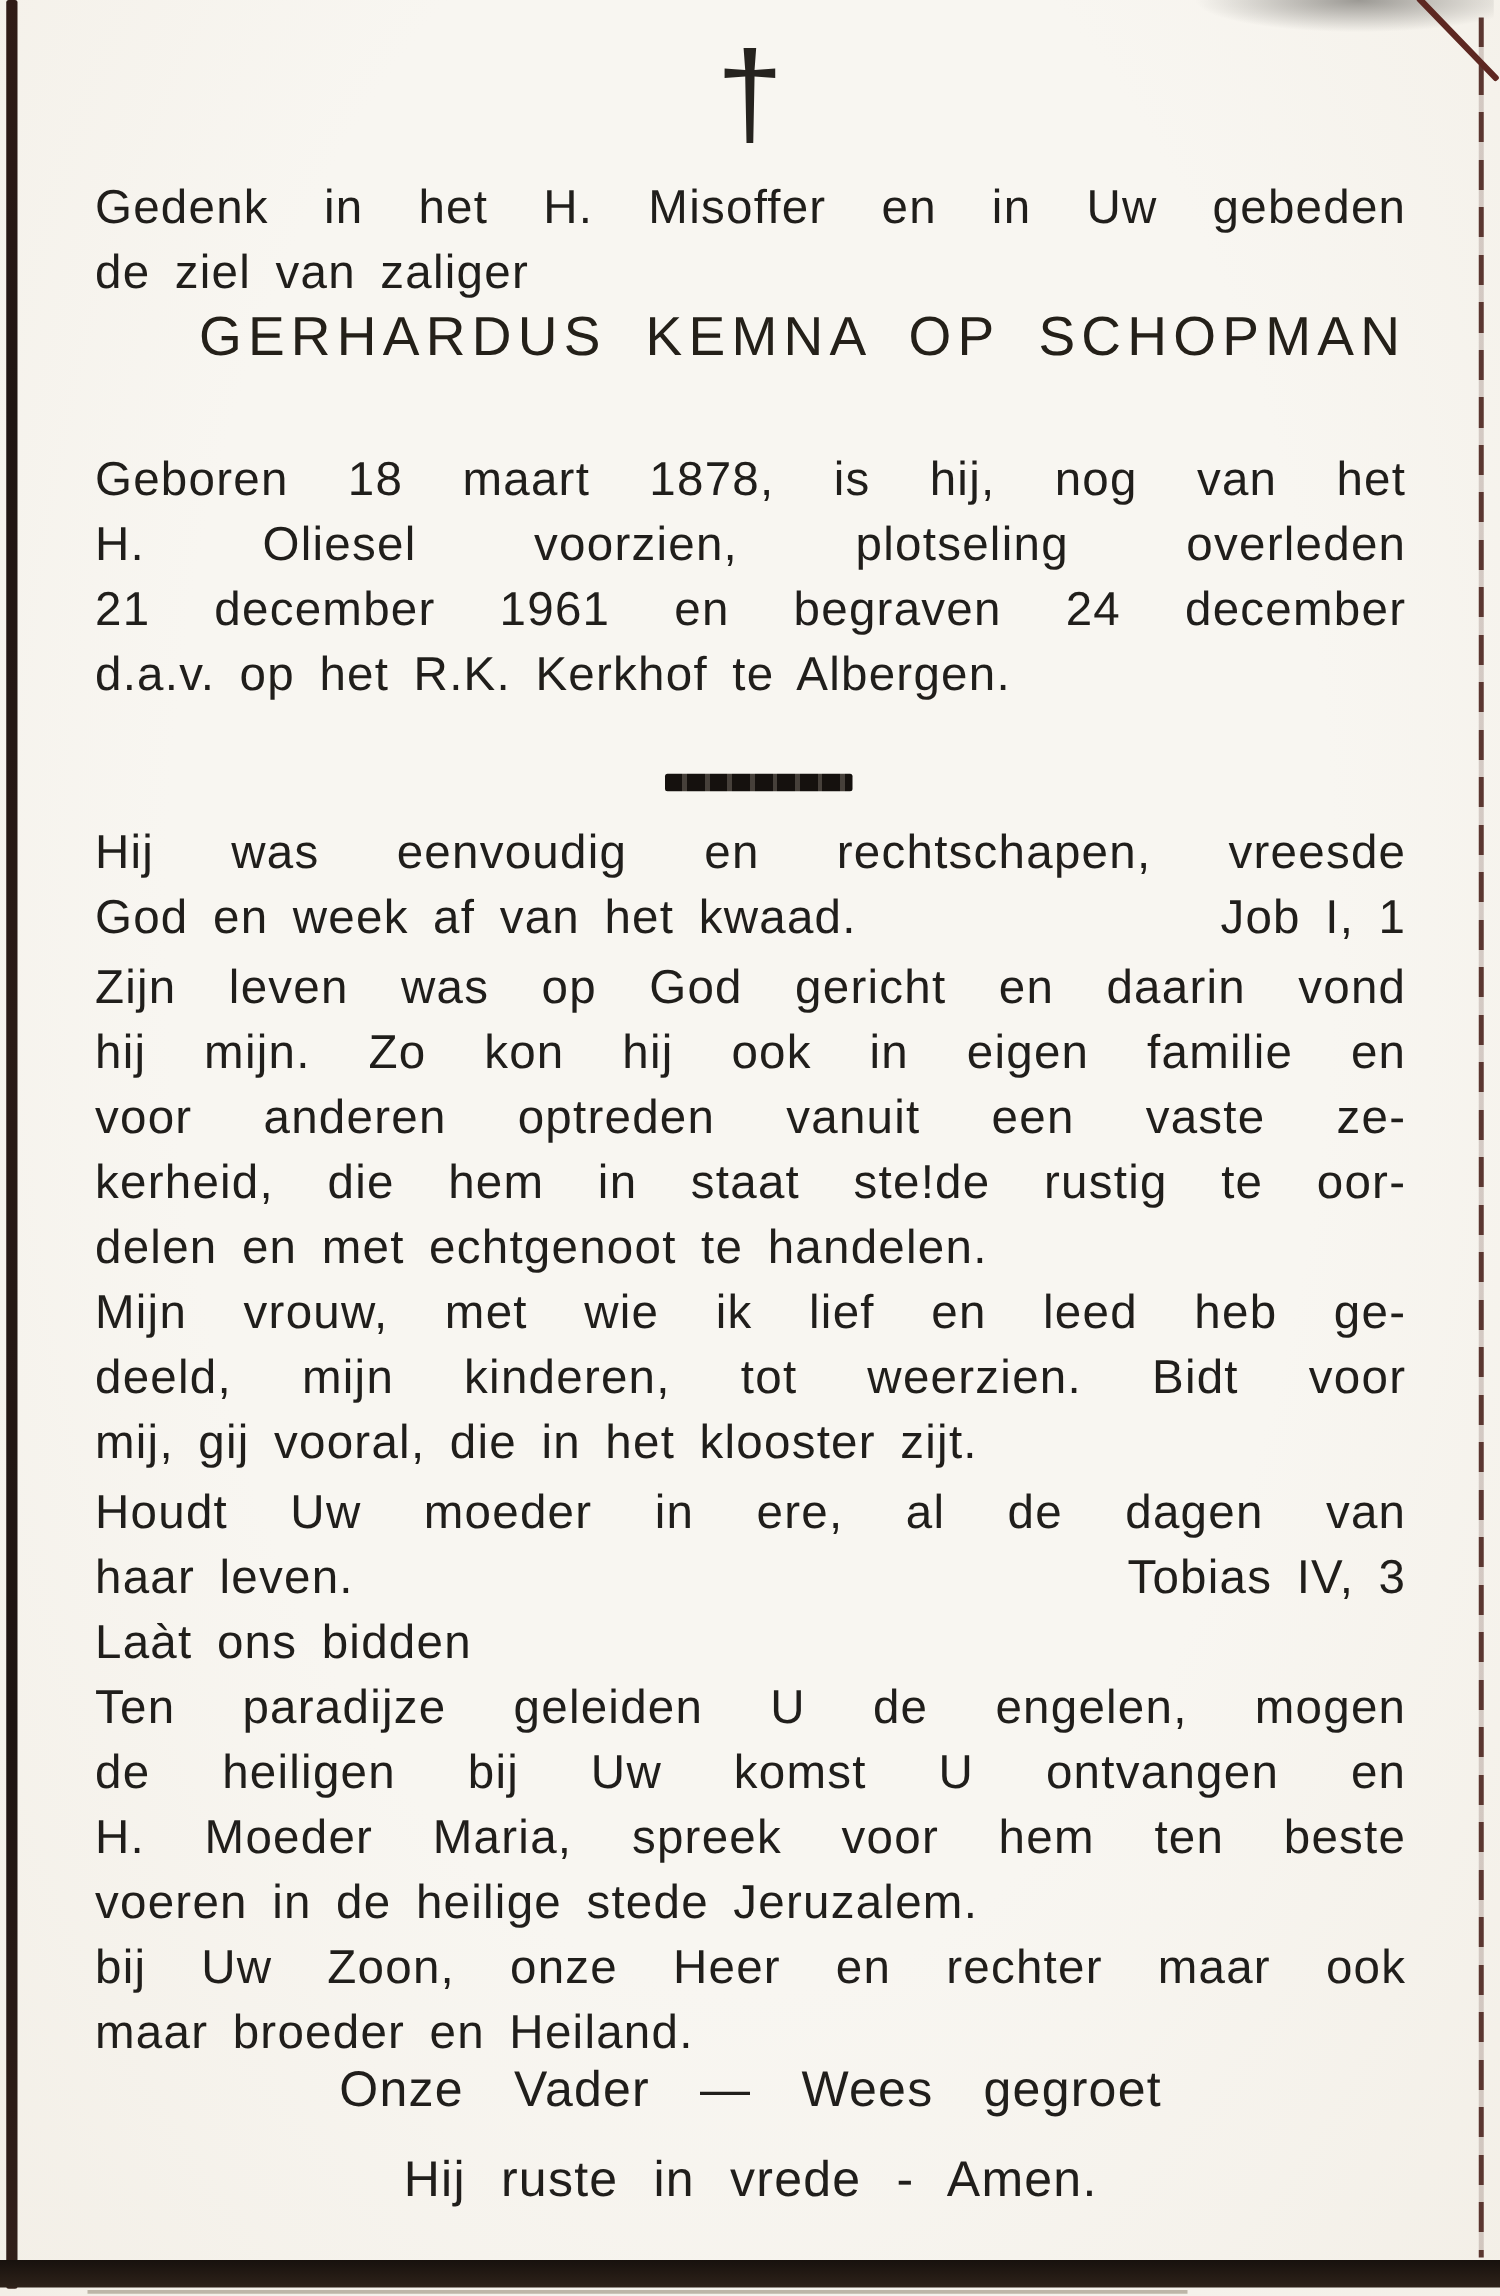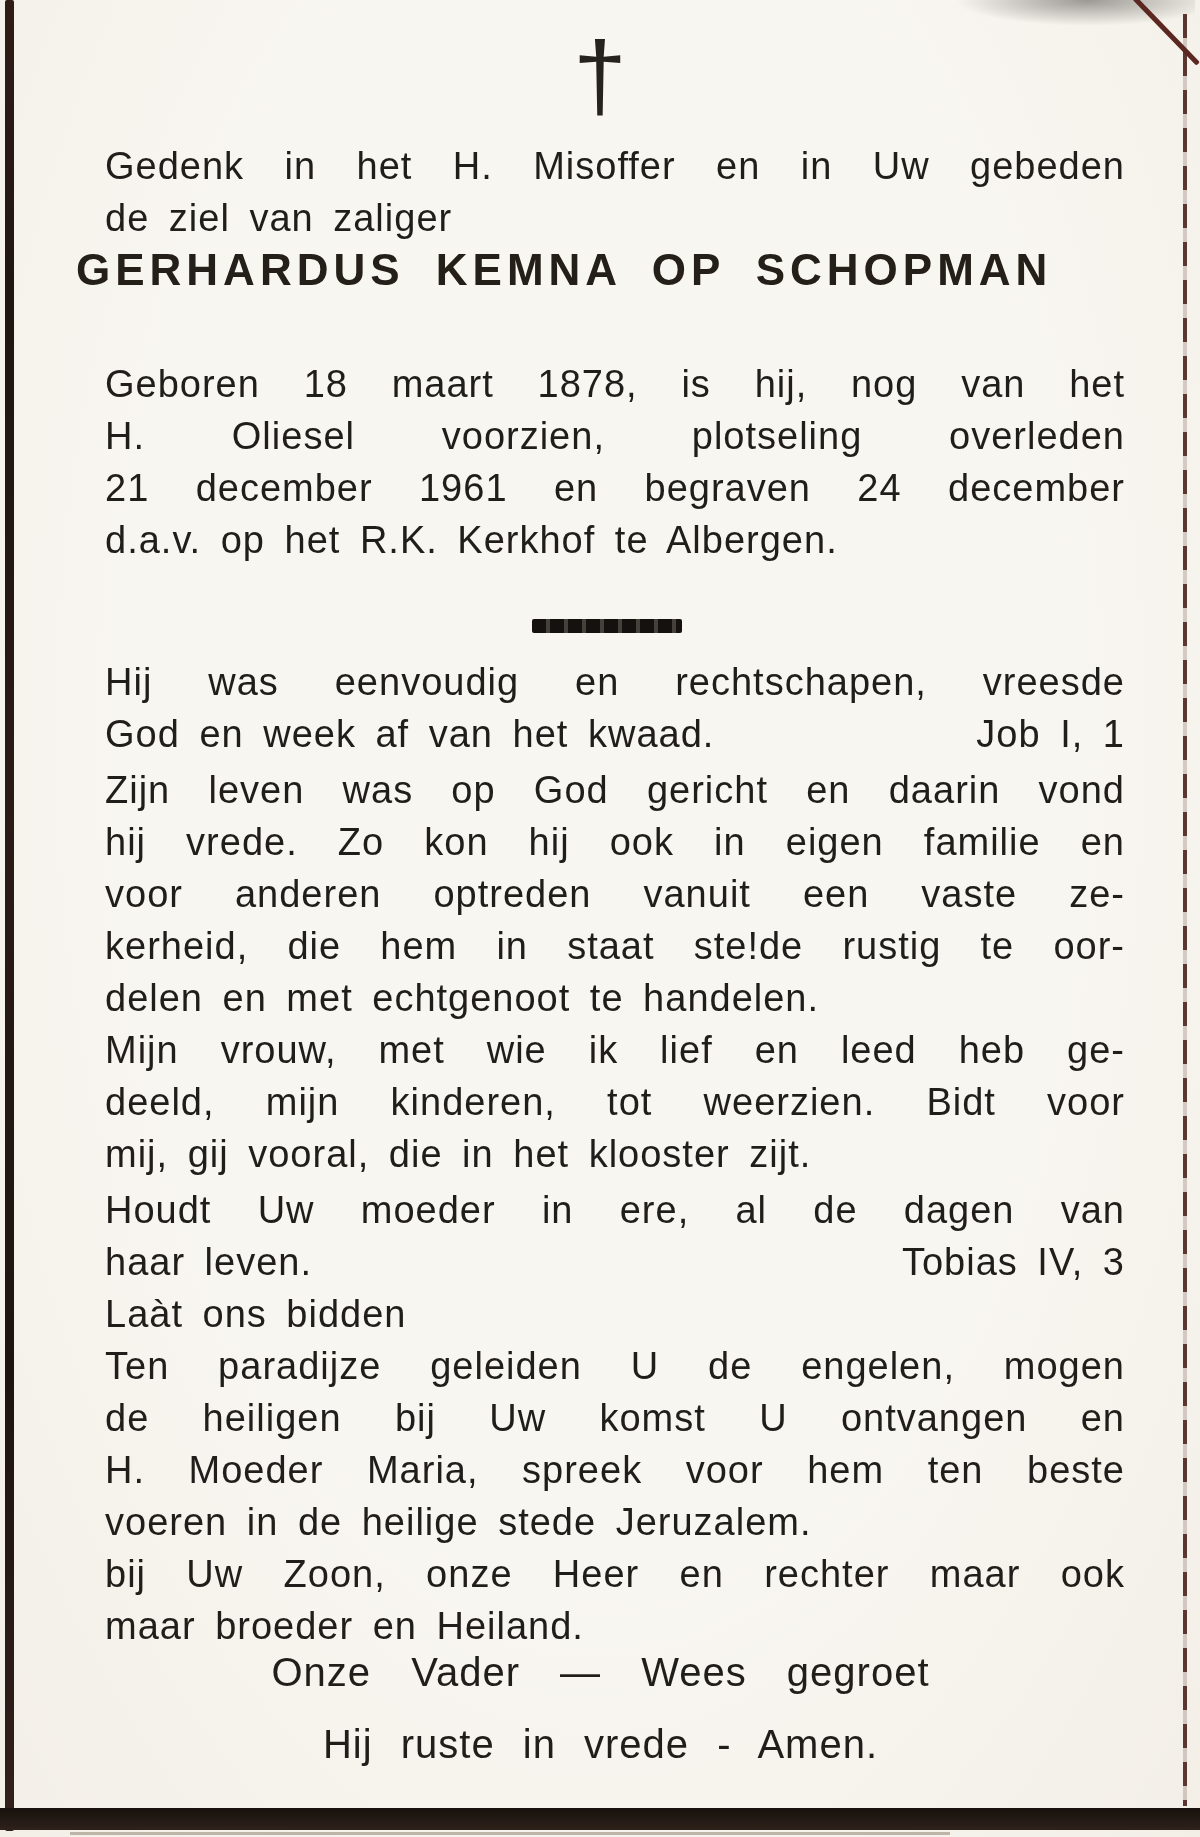--- a/index.html
+++ b/index.html
@@ -39,30 +39,29 @@
   }
   
   .cross {
     position: absolute; top: 20px; left: 0; width: 100%;
     text-align: center; font-size: 96px; line-height: 112px; color: #26231f;
   }
   .block { position: absolute; left: 76px; right: 75px; }
   .line {
     font-size: 38px; line-height: 52px; letter-spacing: 1px; word-spacing: 8px;
     white-space: nowrap;
-    margin-left: 29px;
   }
   .jline {
     text-align: justify; text-align-last: justify;
     word-spacing: 2px; white-space: normal;
   }
   .cite-line { display: flex; justify-content: space-between; align-items: baseline; white-space: nowrap; }
   .name-line {
-    position: absolute; left: 76px; right: 75px; text-align: left;
-    font-weight: bold; font-size: 44px; line-height: 54px; letter-spacing: 5px; word-spacing: 14px;
+    position: absolute; left: 76px; right: 75px; text-align: right;
+    font-weight: normal; font-size: 44px; line-height: 54px; letter-spacing: 5px; word-spacing: 14px;
     color: #242019;
   }
   .relation-line {
     position: absolute; left: 76px; right: 75px; text-align: center;
     font-weight: bold; font-size: 37px; line-height: 48px; letter-spacing: 1.5px; word-spacing: 9px;
     color: #242019;
   }
   .divider {
     position: absolute; left: 532px; top: 619px; width: 150px; height: 14px; border-radius: 2px;
     background: repeating-linear-gradient(90deg, #15110e 0 14px, #46403a 14px 18px);
@@ -103,21 +102,21 @@
   <div class="block" style="top:656px">
     <div class="line jline">Hij was eenvoudig en rechtschapen, vreesde</div>
     <div class="line cite-line">
       <span>God en week af van het kwaad.</span>
       <span>Job I, 1</span>
     </div>
   </div>
 
   <div class="block" style="top:764px">
     <div class="line jline">Zijn leven was op God gericht en daarin vond</div>
-    <div class="line jline">hij vrede. Zo kon hij ook in eigen familie en</div>
+    <div class="line jline">hij mijn. Zo kon hij ook in eigen familie en</div>
     <div class="line jline">voor anderen optreden vanuit een vaste ze-</div>
     <div class="line jline">kerheid, die hem in staat ste!de rustig te oor-</div>
     <div class="line">delen en met echtgenoot te handelen.</div>
   </div>
 
   <div class="block" style="top:1024px">
     <div class="line jline">Mijn vrouw, met wie ik lief en leed heb ge-</div>
     <div class="line jline">deeld, mijn kinderen, tot weerzien. Bidt voor</div>
     <div class="line">mij, gij vooral, die in het klooster zijt.</div>
   </div>

